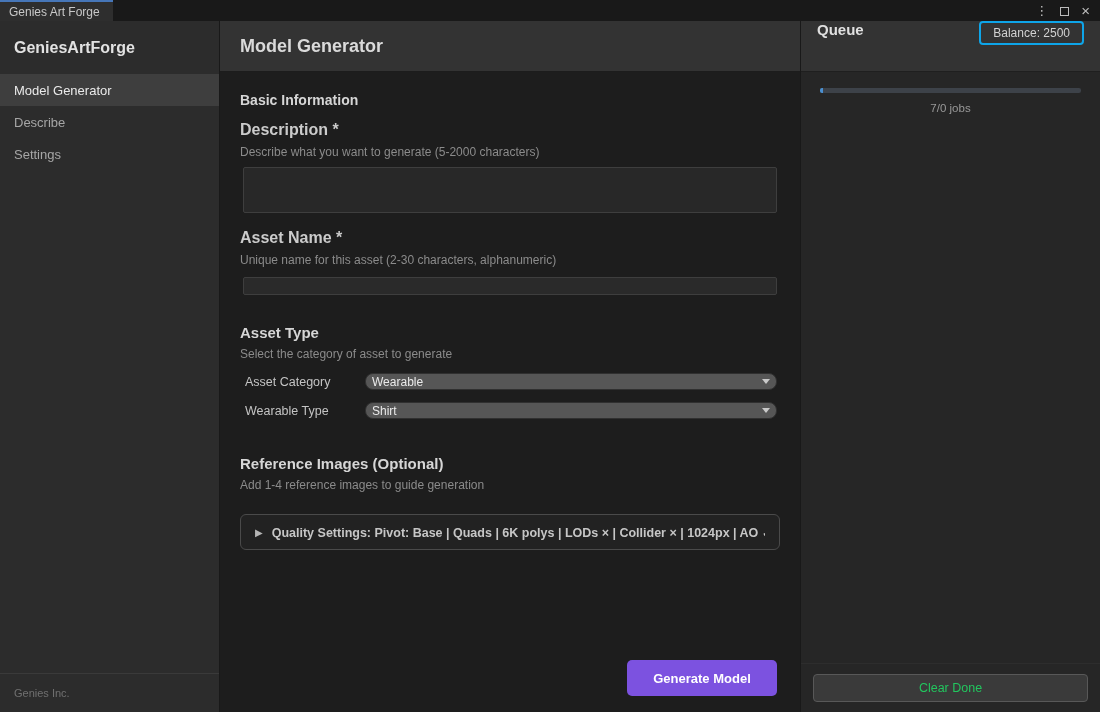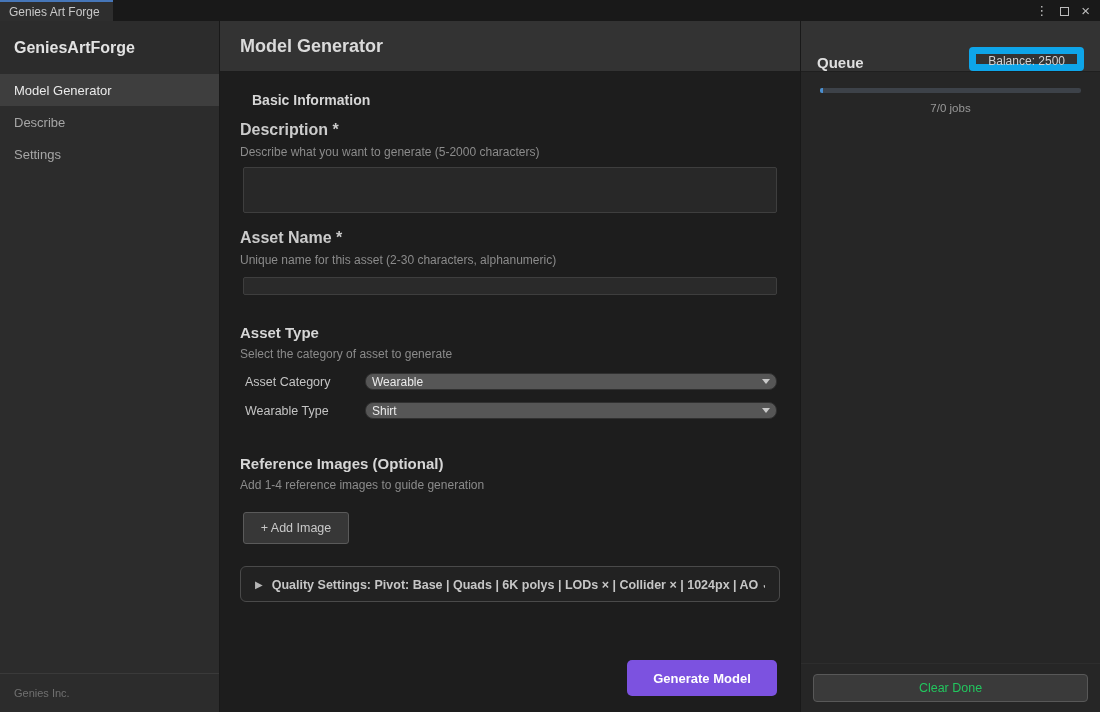--- a/index.html
+++ b/index.html
@@ -34,21 +34,21 @@
   .side-item { height: 32px; display: flex; align-items: center; padding-left: 14px; font-size: 13px; color: #a6a6a6; cursor: pointer; }
   .side-item.selected { background: #3e3e3e; color: #eaeaea; }
   .sidebar-footer { margin-top: auto; border-top: 1px solid #3a3a3a; padding: 13px 14px; font-size: 11px; color: #707070; }
 
   
   .main { flex: 1; background: #1d1d1d; display: flex; flex-direction: column; min-width: 0; }
   .main-header { height: 51px; flex: none; background: #333333; border-bottom: 1px solid #1c1c1c; display: flex; align-items: center; padding-left: 20px; }
   .main-header-title { font-size: 18px; font-weight: bold; color: #dadada; }
   .main-body { flex: 1; padding: 0 20px; position: relative; }
 
-  .section-heading-sm { margin-top: 20px; font-size: 14px; font-weight: bold; color: #d6d6d6; margin-left: 12px; }
+  .section-heading-sm { margin-top: 20px; font-size: 14px; font-weight: bold; color: #d6d6d6; }
   .section-heading { margin-top: 29px; font-size: 15px; font-weight: bold; color: #d6d6d6; }
   .field-label { margin-top: 13px; font-size: 16px; font-weight: bold; color: #cbcbcb; }
   .hint { margin-top: 6px; font-size: 12px; color: #8b8b8b; }
 
   .desc-area {
     display: block; margin: 8px 3px 0 3px; width: calc(100% - 6px); height: 46px;
     background: #282828; border: 1px solid #3e3e3e; border-radius: 2px;
     color: #dddddd; font-family: inherit; font-size: 12px; padding: 4px 6px; resize: none; outline: none;
   }
   .name-input {
@@ -84,24 +84,24 @@
   .quality-text { font-size: 12.5px; font-weight: bold; color: #c6c6c6; white-space: nowrap; overflow: hidden; }
 
   .generate-btn {
     position: absolute; right: 23px; bottom: 16px; width: 150px; height: 36px;
     background: #7c52e0; border: none; border-radius: 5px;
     color: #ffffff; font-size: 13px; font-weight: bold; font-family: inherit; cursor: pointer;
   }
 
   
   .queue { width: 300px; flex: none; background: #262626; border-left: 1px solid #191919; display: flex; flex-direction: column; }
-  .queue-header { height: 51px; flex: none; background: #333333; border-bottom: 1px solid #1f1f1f; display: flex; align-items: flex-end; justify-content: space-between; padding: 0 16px; }
+  .queue-header { height: 51px; flex: none; background: #333333; border-bottom: 1px solid #1f1f1f; display: flex; align-items: flex-start; justify-content: space-between; padding: 0 16px; }
   .queue-title { font-size: 15px; font-weight: bold; color: #e0e0e0; }
   .balance-btn {
-    height: 24px; padding: 0 12px; background: #333333; border: 7px solid #0ea5e9; border-radius: 4px;
+    height: 24px; padding: 0 12px; background: #333333; border: 2px solid #0ea5e9; border-radius: 4px;
     color: #d2d2d2; font-size: 12px; font-family: inherit; cursor: pointer;
   }
   .queue-body { flex: 1; padding: 16px 19px 0 19px; }
   .progress-track { height: 5px; background: #3d4249; border-radius: 2px; position: relative; overflow: hidden; }
   .progress-fill { position: absolute; left: 0; top: 0; bottom: 0; min-width: 3px; background: #4a8fd0; }
   .jobs-text { margin-top: 9px; text-align: center; font-size: 11.5px; color: #999999; }
   .queue-footer { padding: 10px 12px; border-top: 1px solid #2d2d2d; }
   .clear-btn {
     width: 100%; height: 28px; background: #3a3a3a; border: 1px solid #585858; border-radius: 4px;
     color: #22c55e; font-size: 12.5px; font-family: inherit; cursor: pointer;
@@ -168,21 +168,20 @@
         <div class="form-row">
           <span class="form-row-label">Wearable Type</span>
           <div class="dropdown">
             <span>Shirt</span>
             <span class="dd-arrow"></span>
           </div>
         </div>
 
         <div class="section-heading" style="margin-top:36px">Reference Images (Optional)</div>
         <div class="hint">Add 1-4 reference images to guide generation</div>
-        <button class="add-image-btn">+ Add Image</button>
 
         <div class="quality-box">
           <span class="fold-arrow">▶</span>
           <span class="quality-text">Quality Settings: Pivot: Base | Quads | 6K polys | LODs × | Collider × | 1024px | AO ✓</span>
         </div>
 
         <button class="generate-btn">Generate Model</button>
       </div>
     </div>
 

